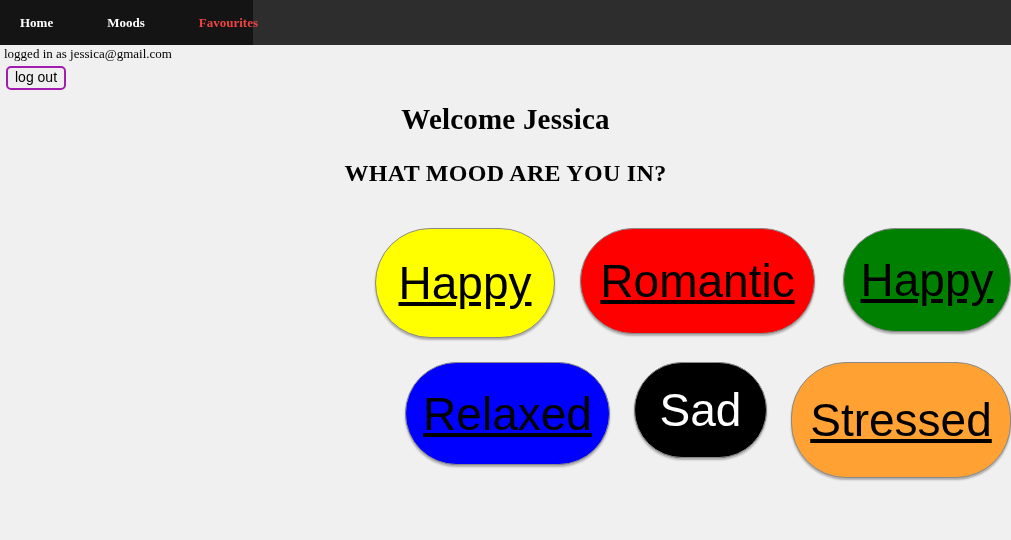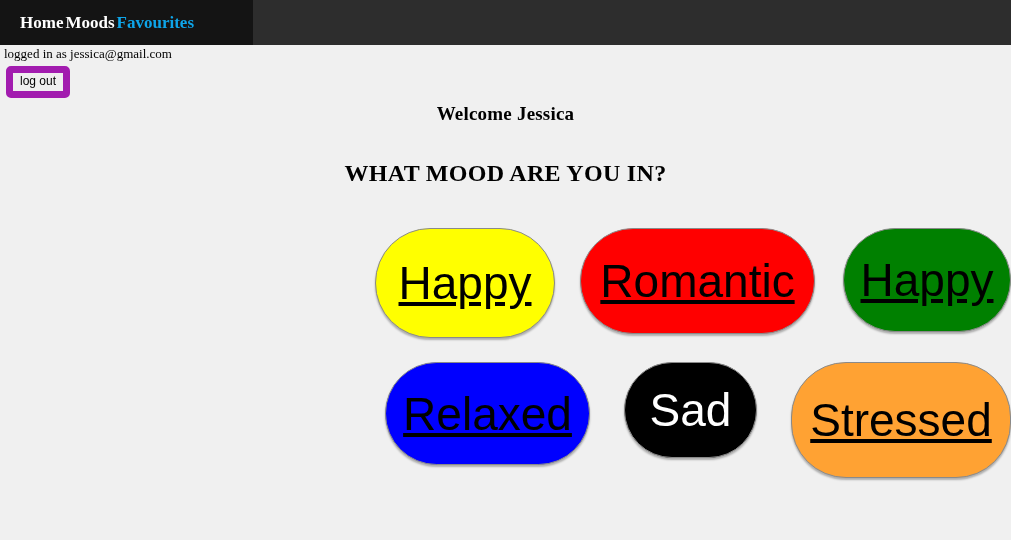--- a/index.html
+++ b/index.html
@@ -37,25 +37,25 @@
     position: absolute;
     left: 0;
     top: 0;
     height: 45px;
     display: flex;
     align-items: center;
   }
   .nav-item {
     color: #ffffff;
     font-family: "Liberation Serif", "DejaVu Serif", serif;
-    font-size: 17px;
+    font-size: 13px;
     font-weight: 700;
     text-decoration: none;
     line-height: 45px;
-    padding: 0 1px;
+    padding: 0 27px;
     white-space: nowrap;
     cursor: pointer;
   }
   .nav-item:first-child { padding-left: 20px; }
 
   
   #login-strip {
     position: absolute;
     left: 0;
     top: 45px;
@@ -66,39 +66,39 @@
     font-size: 13px;
     color: #000000;
     line-height: 1.15;
     padding: 2px 0 0 4px;
     white-space: nowrap;
   }
   #logout-button {
     margin: 4px 0 0 6px;
     display: inline-block;
     font-family: "Liberation Sans", "DejaVu Sans", sans-serif;
-    font-size: 12px;
+    font-size: 14px;
     color: #000000;
     background: #efefef;
-    border: 7px solid #a21caf;
+    border: 2px solid #a21caf;
     border-radius: 5px;
     padding: 2px 7px 3px 7px;
     line-height: 1.1;
     cursor: pointer;
   }
 
   
   #welcome-heading {
     position: absolute;
     left: 0;
     top: 103px;
     width: 1011px;
     text-align: center;
     font-family: "Liberation Serif", "DejaVu Serif", serif;
-    font-size: 19px;
+    font-size: 29px;
     font-weight: bold;
     color: #000000;
     margin: 0;
     letter-spacing: 0.2px;
   }
   #mood-question-heading {
     position: absolute;
     left: 0;
     top: 160px;
     width: 1011px;
@@ -114,21 +114,21 @@
   
   .mood-row {
     position: absolute;
     width: 1011px;
     display: flex;
     justify-content: flex-end;
     align-items: flex-start;
     text-decoration: underline;
   }
   #mood-row-1 { top: 228px; left: 0; }
-  #mood-row-2 { top: 362px; left: 0; gap: 10px; }
+  #mood-row-2 { top: 362px; left: 0; }
 
   .mood-button {
     font-family: "Liberation Sans", "DejaVu Sans", sans-serif;
     font-weight: normal;
     font-size: 46px;
     line-height: 1;
     border: 1px solid #8a8a8a;
     border-radius: 55px;
     cursor: pointer;
     display: flex;
@@ -140,21 +140,21 @@
   }
 </style>
 </head>
 <body style="background: rgb(240, 240, 240);">
 
 <div id="navbar" style="background: rgb(45, 45, 45);">
   <div id="nav-active-zone" style="background: rgb(20, 20, 20);"></div>
   <nav id="nav-items">
     <a class="nav-item" style="color: rgb(255, 255, 255);">Home</a>
     <a class="nav-item" style="color: rgb(255, 255, 255);">Moods</a>
-    <a class="nav-item" style="color: #0ea5e9; text-align: center;">Favourites</a>
+    <a class="nav-item" style="color: #ef4444; text-align: center;">Favourites</a>
   </nav>
 </div>
 
 <div id="login-strip">
   <div id="logged-in-text">logged in as jessica@gmail.com</div>
   <button id="logout-button">log out</button>
 </div>
 
 <h1 id="welcome-heading">Welcome Jessica</h1>
 <h2 id="mood-question-heading">WHAT MOOD ARE YOU IN?</h2>

